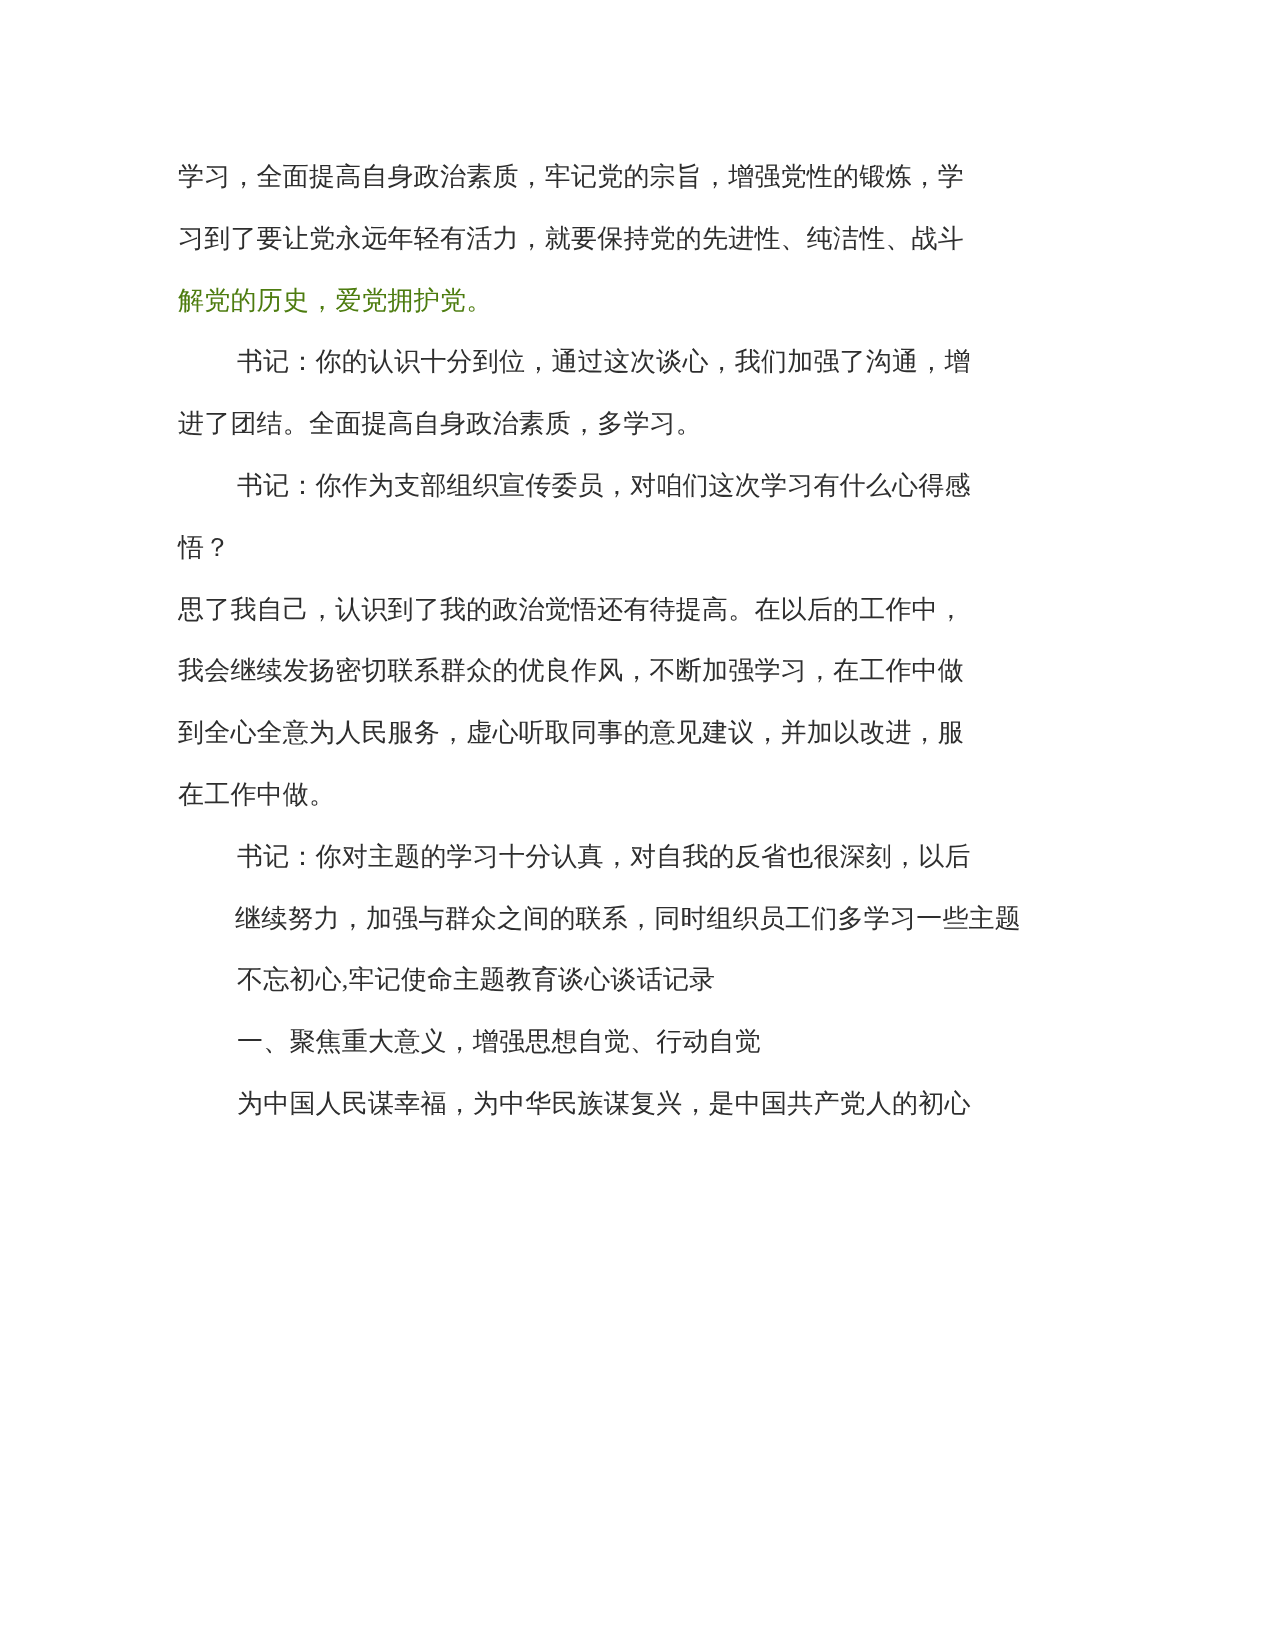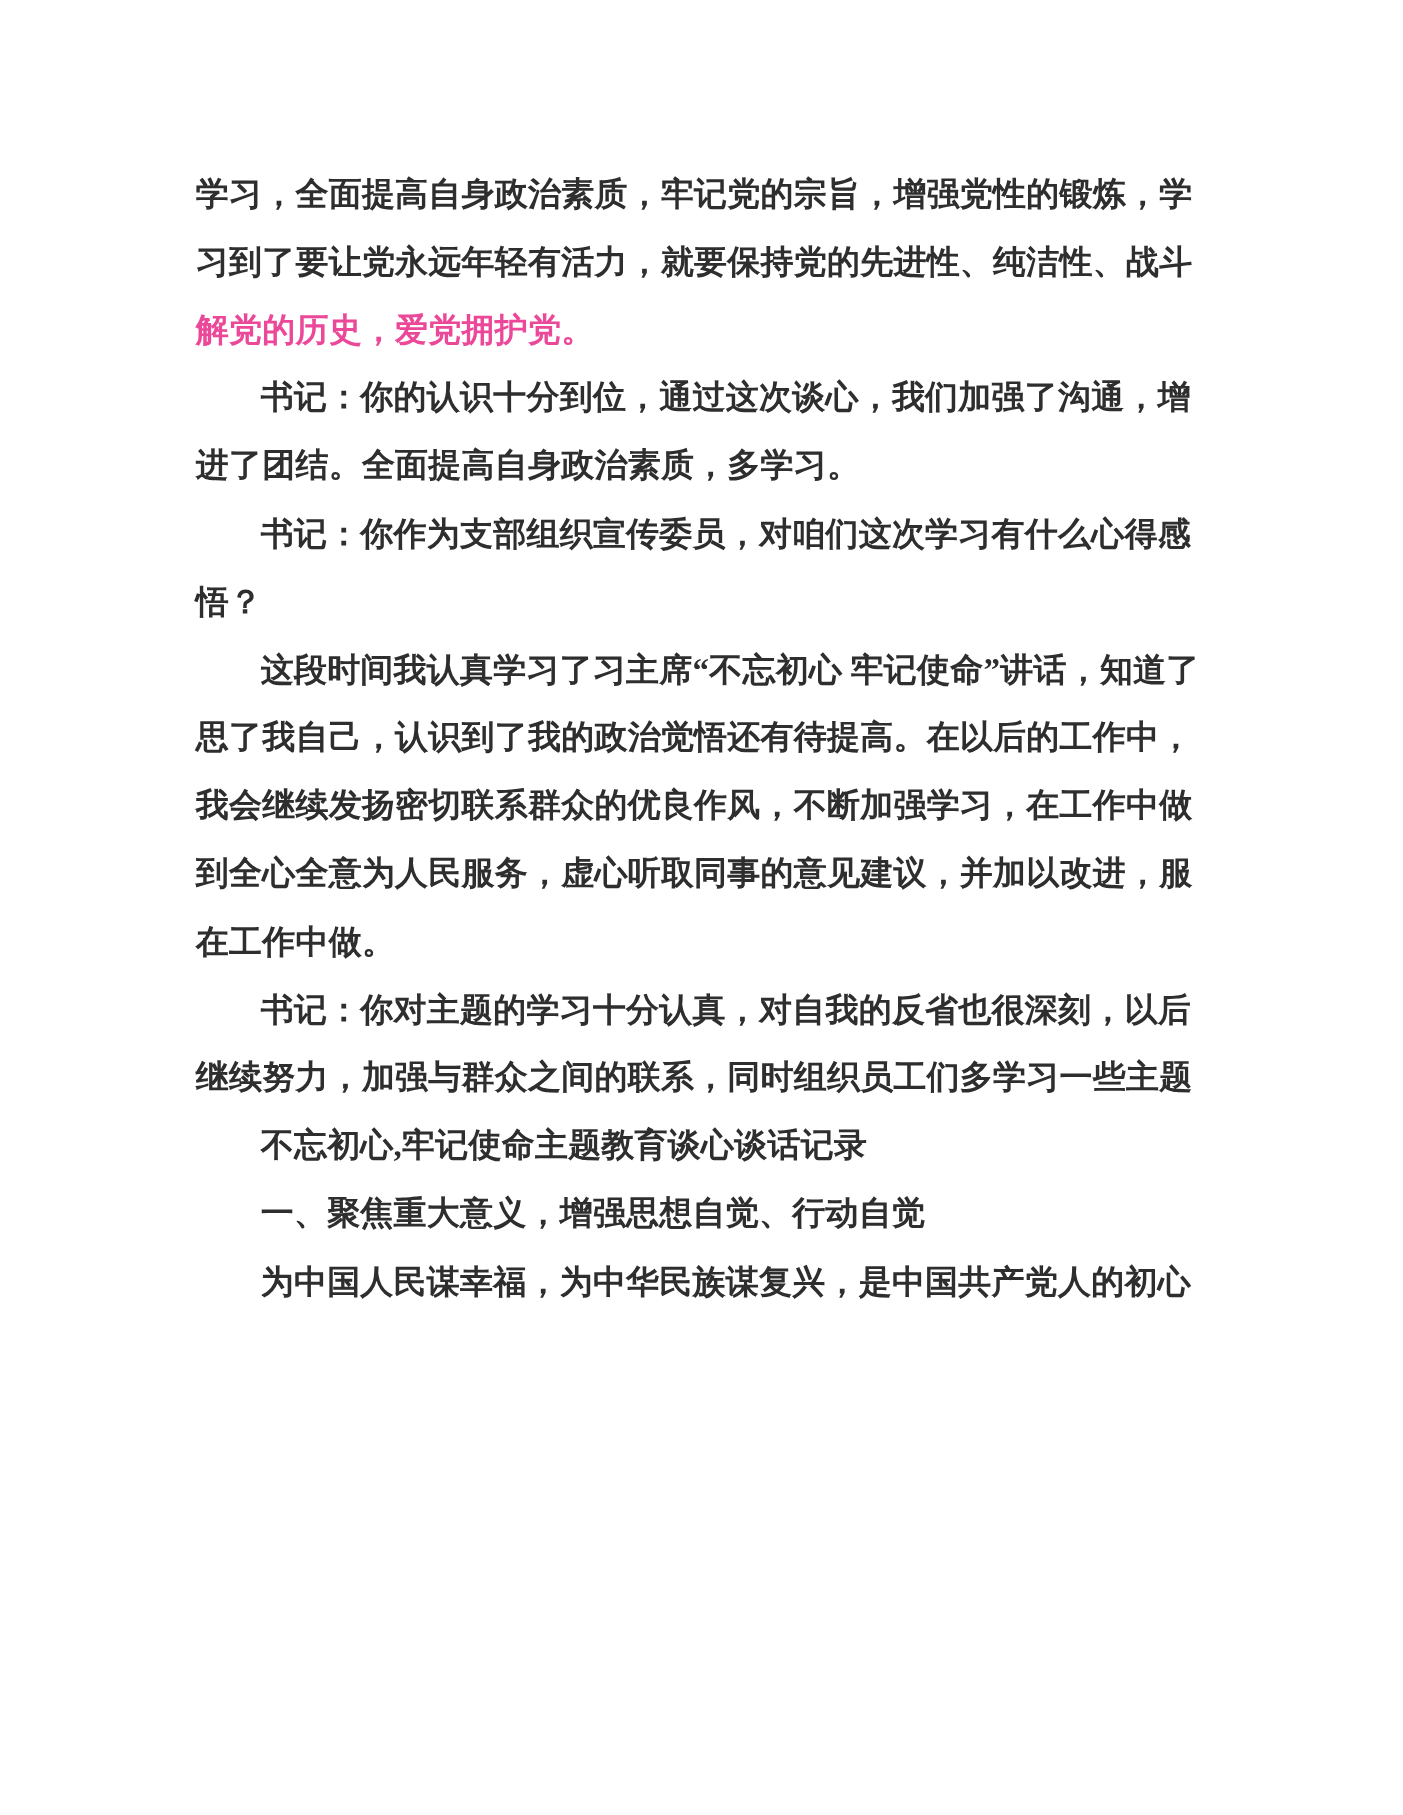--- a/index.html
+++ b/index.html
@@ -17,43 +17,42 @@
   }
   .text-block {
     position: absolute;
     left: 178px;
     top: 146px;
     width: 900px;
   }
   .text-line {
     height: 61.8px;
     line-height: 61.8px;
-    font-size: 30px;
+    font-size: 26px;
     letter-spacing: 0.2px;
     color: #2e2e2e;
     white-space: pre;
-    font-weight: bold;
+    font-weight: normal;
   }
   .text-line.indent {
     padding-left: 59px;
   }
 </style>
 </head>
 <body>
 
 <div class="page" style="background: rgb(255, 255, 255);">
   <div class="text-block" id="text-block">
       <div class="text-line" style="color: rgb(46, 46, 46);">学习，全面提高自身政治素质，牢记党的宗旨，增强党性的锻炼，学</div>
       <div class="text-line" style="color: rgb(46, 46, 46);">习到了要让党永远年轻有活力，就要保持党的先进性、纯洁性、战斗</div>
-      <div class="text-line" style="color: #ec4899;">解党的历史，爱党拥护党。</div>
+      <div class="text-line" style="color: #4d7c0f;">解党的历史，爱党拥护党。</div>
       <div class="text-line indent" style="color: rgb(46, 46, 46);">书记：你的认识十分到位，通过这次谈心，我们加强了沟通，增</div>
       <div class="text-line" style="color: rgb(46, 46, 46);">进了团结。全面提高自身政治素质，多学习。</div>
       <div class="text-line indent" style="color: rgb(46, 46, 46);">书记：你作为支部组织宣传委员，对咱们这次学习有什么心得感</div>
       <div class="text-line" style="color: rgb(46, 46, 46);">悟？</div>
-      <div class="text-line indent" style="color: rgb(46, 46, 46);">这段时间我认真学习了习主席“不忘初心 牢记使命”讲话，知道了</div>
       <div class="text-line" style="color: rgb(46, 46, 46);">思了我自己，认识到了我的政治觉悟还有待提高。在以后的工作中，</div>
       <div class="text-line" style="color: rgb(46, 46, 46);">我会继续发扬密切联系群众的优良作风，不断加强学习，在工作中做</div>
       <div class="text-line" style="color: rgb(46, 46, 46);">到全心全意为人民服务，虚心听取同事的意见建议，并加以改进，服</div>
       <div class="text-line" style="color: rgb(46, 46, 46);">在工作中做。</div>
       <div class="text-line indent" style="color: rgb(46, 46, 46);">书记：你对主题的学习十分认真，对自我的反省也很深刻，以后</div>
       <div class="text-line" style="color: rgb(46, 46, 46); text-align: center;">继续努力，加强与群众之间的联系，同时组织员工们多学习一些主题</div>
       <div class="text-line indent" style="color: rgb(46, 46, 46);">不忘初心,牢记使命主题教育谈心谈话记录</div>
       <div class="text-line indent" style="color: rgb(46, 46, 46);">一、聚焦重大意义，增强思想自觉、行动自觉</div>
       <div class="text-line indent" style="color: rgb(46, 46, 46);">为中国人民谋幸福，为中华民族谋复兴，是中国共产党人的初心</div>
     </div>

